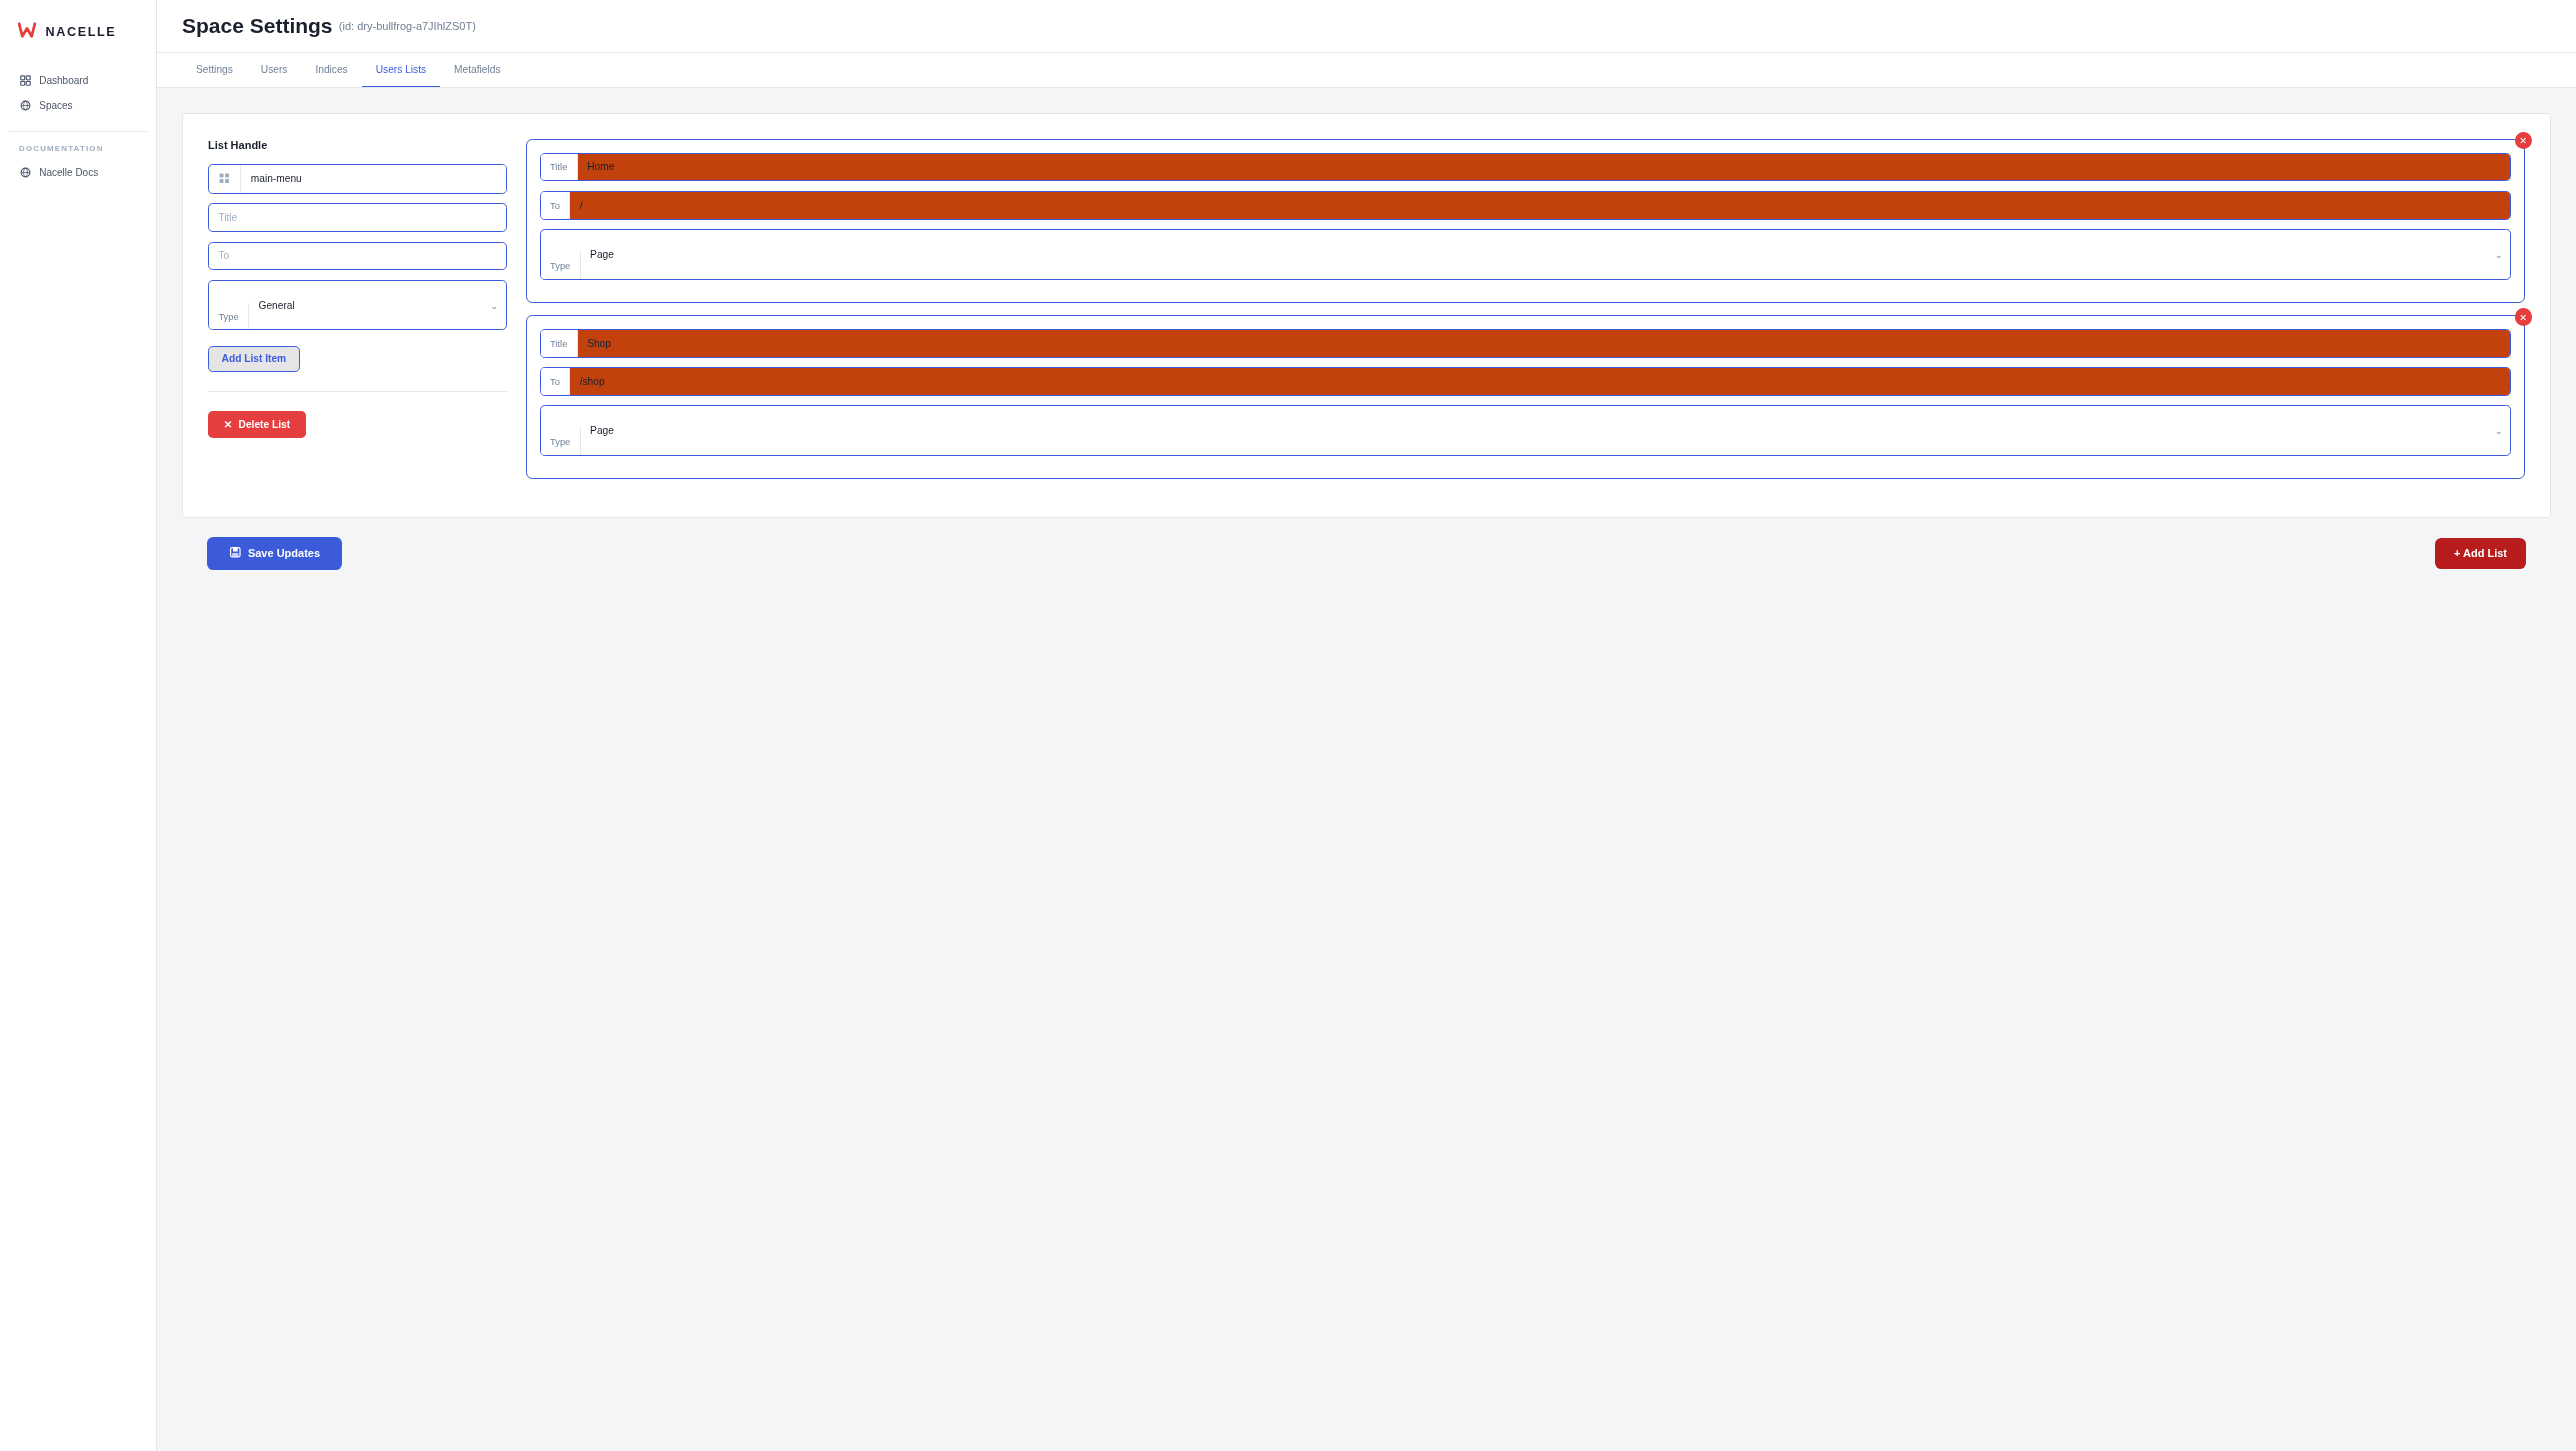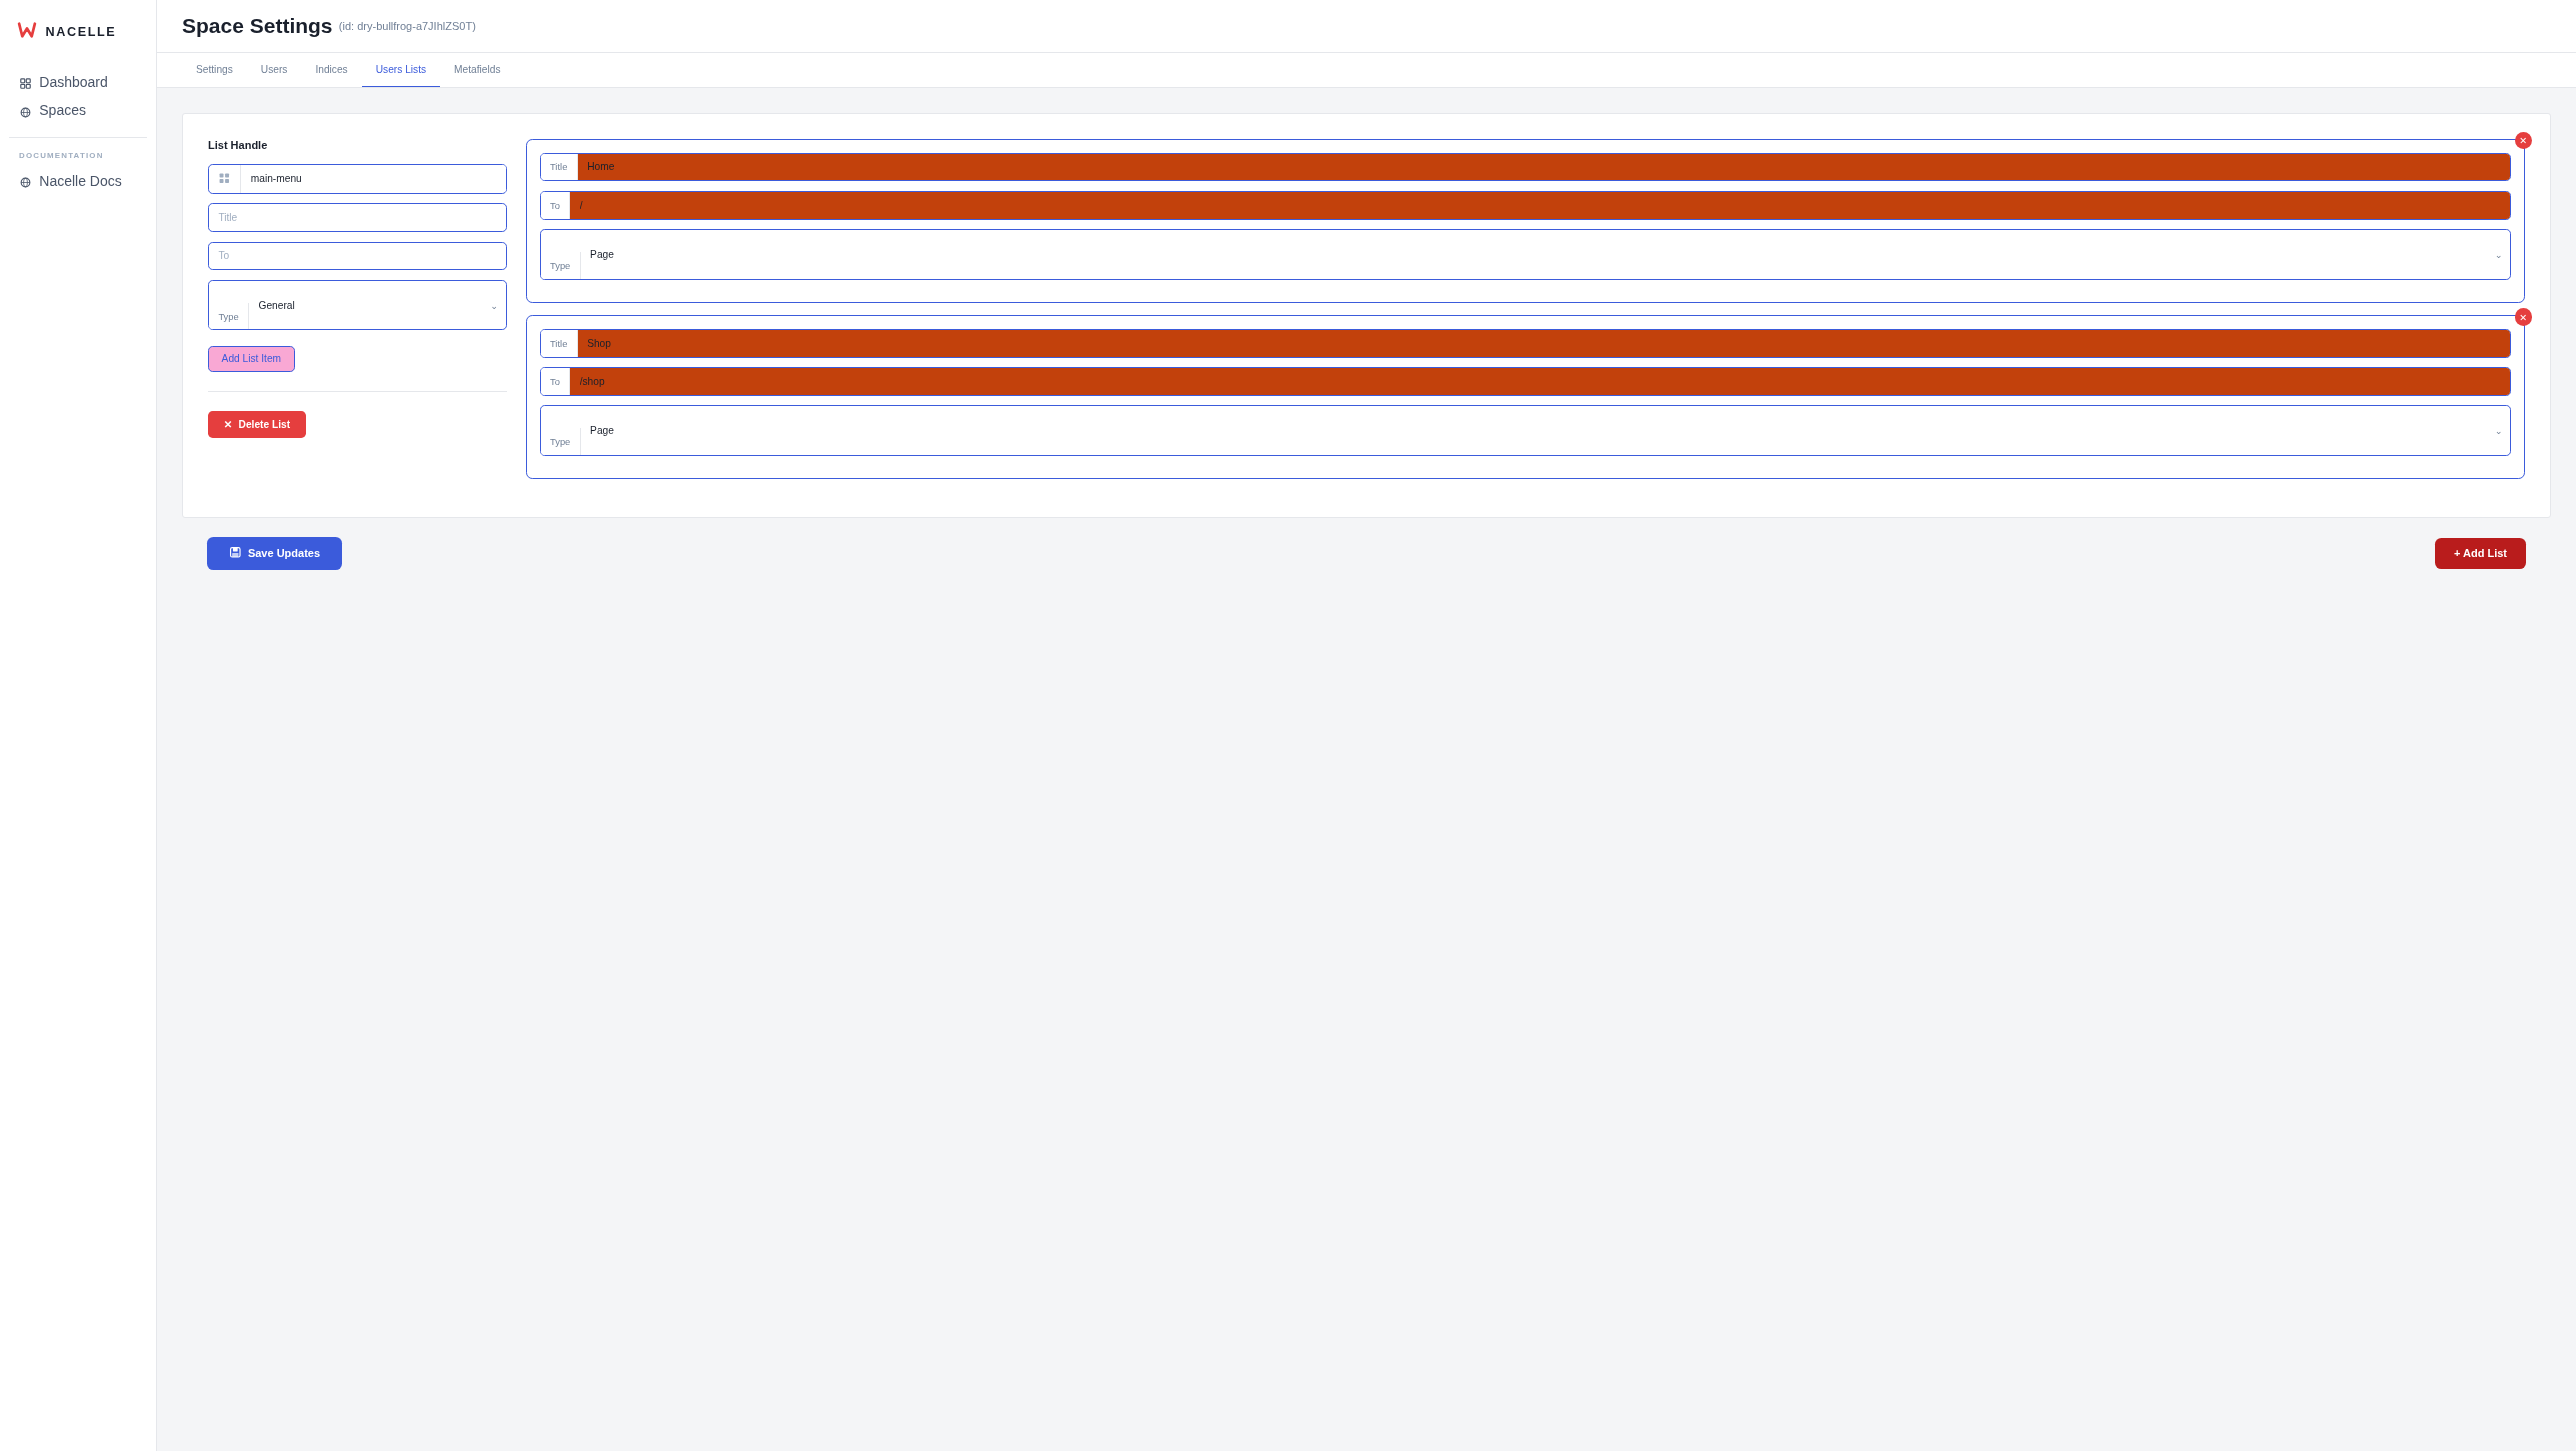--- a/index.html
+++ b/index.html
@@ -26,27 +26,27 @@
       font-weight: 800;
       font-size: 12.6px;
       letter-spacing: 1.6px;
       color: #1a202c;
     }
     .nav-items {
       padding: 0 9.4px;
     }
     .nav-item {
       display: flex;
-      align-items: flex-end;
+      align-items: center;
       gap: 7.9px;
       padding: 6.3px 9.4px;
       border-radius: 4.7px;
       cursor: pointer;
       color: #4a5568;
-      font-size: 14px;
+      font-size: 10px;
       text-decoration: none;
     }
     .nav-item .nav-icon {
       width: 12.6px;
       height: 12.6px;
       display: flex;
       align-items: center;
       justify-content: center;
       color: #4a5568;
     }
@@ -266,28 +266,28 @@
       align-items: center;
       justify-content: center;
       cursor: pointer;
       color: #fff;
       font-size: 9.4px;
       border: none;
     }
 
     
     .btn-add-list-item {
-      background: #f9a8d4;
+      background: #e5e5e5;
       border: 1.2px solid #3b5bdb;
       color: #3b5bdb;
       padding: 6.3px 12.6px;
       border-radius: 4.7px;
       cursor: pointer;
       font-size: 10.2px;
-      font-weight: 400;
+      font-weight: 700;
       margin-top: 6.3px;
     }
 
     .divider-line {
       border: none;
       border-top: 0.8px solid #e5e7eb;
       margin: 19px 0;
     }
 
     .btn-delete {

